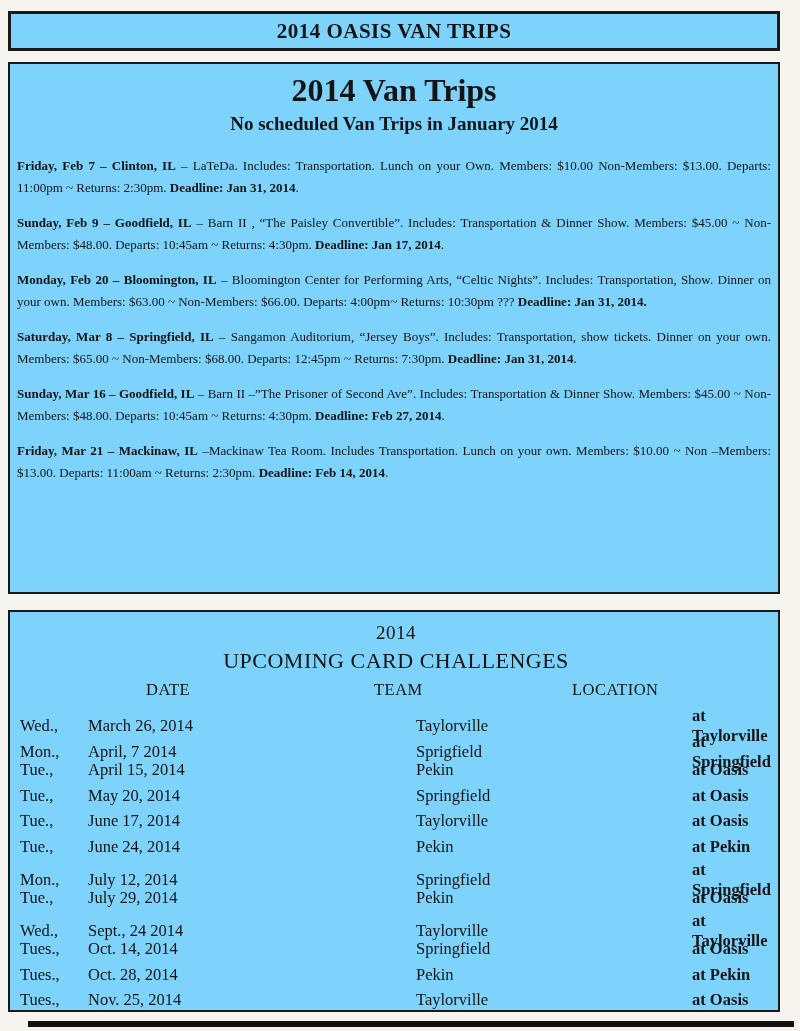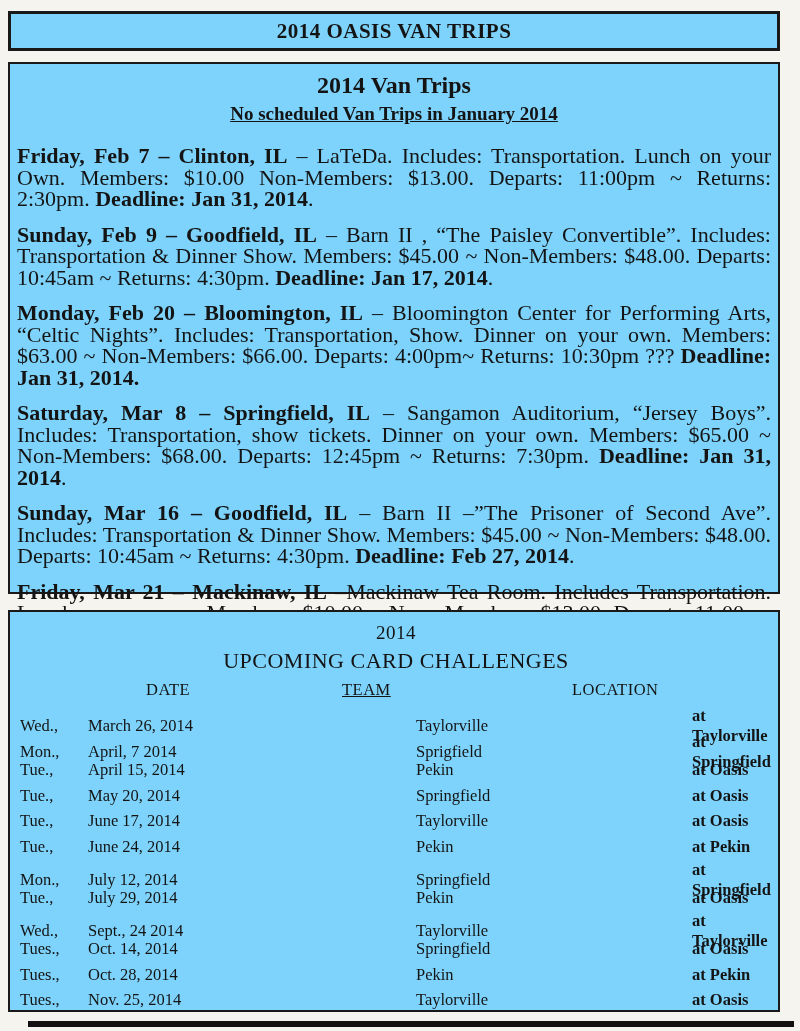--- a/index.html
+++ b/index.html
@@ -29,48 +29,48 @@
     font-size:21px;font-weight:bold;letter-spacing:.5px;
   }
   
   .trips-box{
     top:62px;
     height:532px;
     padding:4px 7px 4px 7px;
     border-width:2px;
   }
   .trips-title{
-    text-align:center;font-size:24px;font-weight:bold;margin:4px 0 4px 0;
+    text-align:center;font-size:32px;font-weight:bold;margin:4px 0 4px 0;
   }
   .trips-subtitle{
-    text-align:center;font-size:19px;font-weight:bold;margin:0 0 20px 0;text-decoration:underline;
+    text-align:center;font-size:19px;font-weight:bold;margin:0 0 20px 0;
   }
   .trip{
-    font-size:22px;line-height:21.5px;text-align:justify;margin:0 0 14px 0;
+    font-size:13px;line-height:21.5px;text-align:justify;margin:0 0 14px 0;
   }
   .trip .b{font-weight:bold;}
   
   .chal-box{
     top:610px;
     height:402px;
     border-width:2px;
     padding:2px 0 0 4px;
   }
   .chal-title{
     text-align:center;font-size:19px;margin:8px 0 2px 0;font-weight:400;letter-spacing:.5px;
   }
   .chal-subtitle{
     text-align:center;font-size:22px;margin:4px 0 6px 0;font-weight:400;letter-spacing:.5px;
   }
   .chal-headers{
     position:relative;height:26px;font-size:16.5px;
   }
   .chal-headers span{position:absolute;top:0;letter-spacing:.5px;}
   .h-date{left:132px;}
-  .h-team{left:328px;text-decoration:underline;}
+  .h-team{left:360px;}
   .h-location{left:558px;}
   .crow{
     display:grid;
     grid-template-columns:56px 310px 270px 1fr;
     height:25.6px;
     align-items:center;
     font-size:16.5px;
     gap:14px;
   }
   .c-day{padding-left:6px;}

